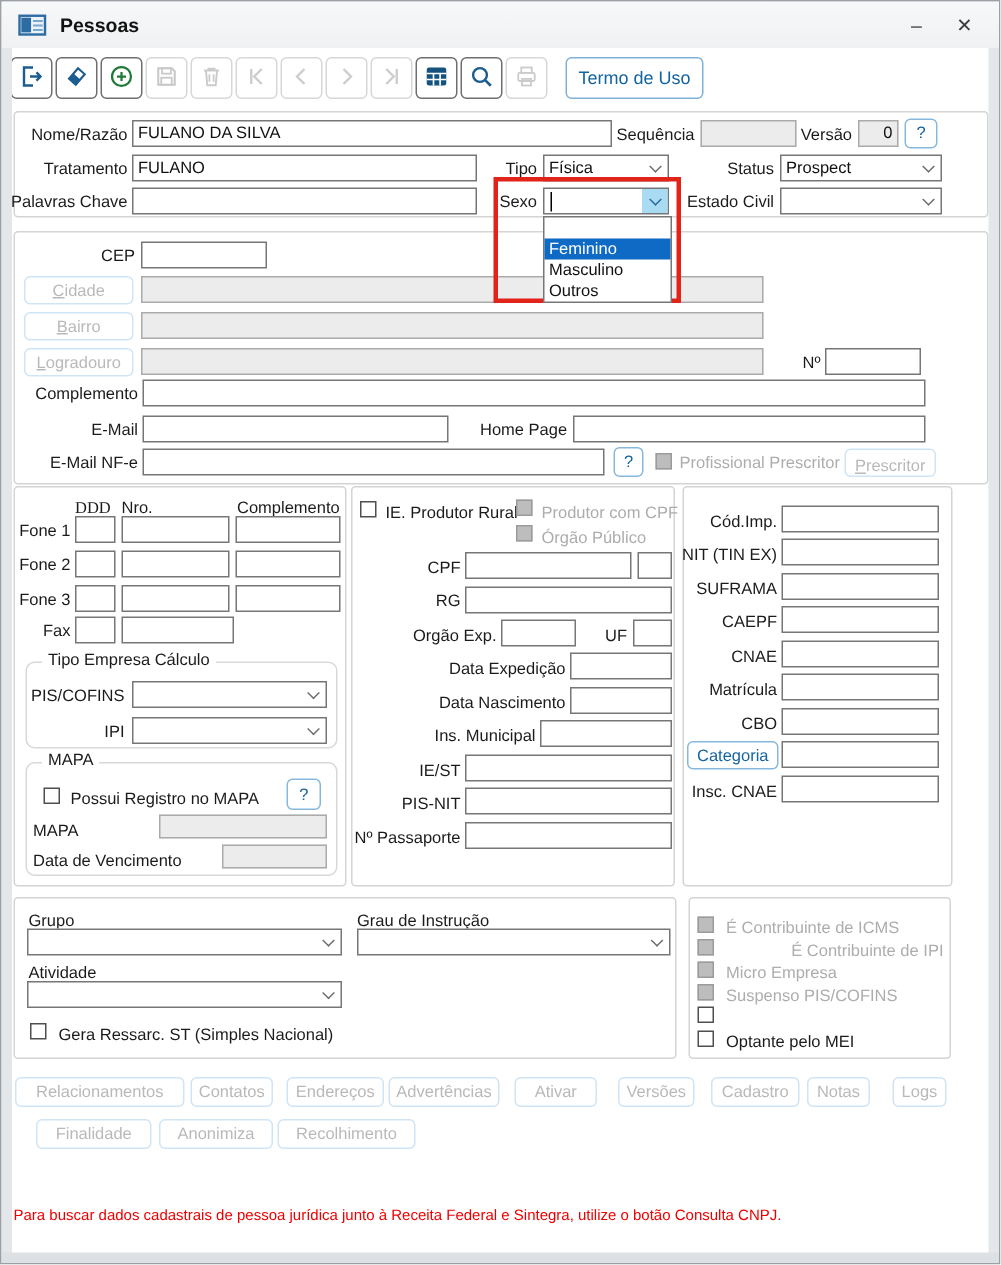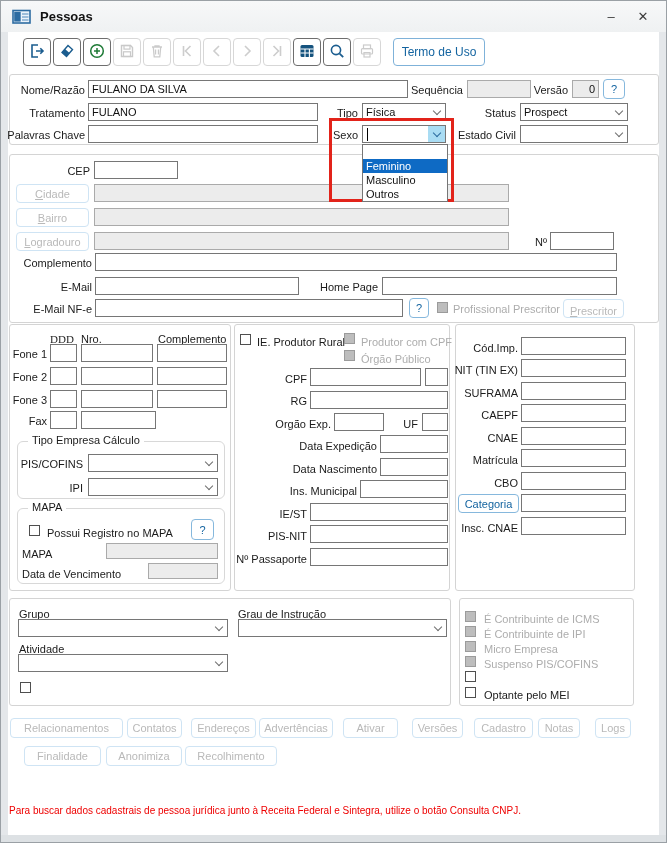--- a/index.html
+++ b/index.html
@@ -12,21 +12,21 @@
   .edge.l { left:0; top:31px; bottom:0; width:7px; }
   .edge.r { right:0; top:31px; bottom:0; width:7px; }
   .edge.b { left:0; right:0; bottom:0; height:7px; background:#dde1e4; }
 
   .titlebar { position:absolute; left:0; top:0; right:0; height:31px;
               background:linear-gradient(#f7f8f9,#eff1f2); display:flex; align-items:center; padding-left:11px; }
   .title { font-size:13px; font-weight:bold; color:#121212; margin-left:8px; }
   .winbtn { position:absolute; top:0; height:31px; width:26px; display:flex; align-items:center;
             justify-content:center; color:#3c3c3c; font-size:13px; cursor:default; background:none; border:none; }
 
-  .toolbar { position:absolute; left:22px; top:37px; display:flex; gap:2px; align-items:center; }
+  .toolbar { position:absolute; left:6px; top:37px; display:flex; gap:2px; align-items:center; }
   .tbtn { width:28px; height:28px; background:#fff; border:1px solid #6e6e6e; border-radius:4px;
           display:flex; align-items:center; justify-content:center; padding:0; }
   .tbtn.dis { border-color:#d7d7d7; }
   .termo { margin-left:10px; width:92px; height:28px; background:#fff; border:1px solid #7fb2d9;
            border-radius:4px; color:#1464A0; font-size:12px; }
 
   .lbl { position:absolute; height:18px; line-height:18px; font-size:11px; color:#1b1b1b;
          text-align:right; white-space:nowrap; }
   .lbl.l { text-align:left; }
   .lbl.dis { color:#adadad; }
@@ -400,26 +400,27 @@
       </span>
   </div>
   <span class="lbl l" style="left:18px; top:639px; width:100px;">Atividade</span>
   <div class="combo" style="left:17px; top:653px; width:210px;">
     <span class="val"></span>
     <span class="arr">
         <span class="chev"></span>
       </span>
   </div>
   <span class="cb" style="left:19px; top:681px;"></span>
+  <span class="lbl l" style="left:38px; top:680px; width:220px;">Gera Ressarc. ST (Simples Nacional)</span>
 
   <div class="box" style="left:458px; top:597px; width:175px; height:108px;"></div>
   <span class="cb dis" style="left:464px; top:610px;"></span>
   <span class="lbl l dis" style="left:483px; top:609px; width:145px;">É Contribuinte de ICMS</span>
   <span class="cb dis" style="left:464px; top:625px;"></span>
-  <span class="lbl l dis" style="left:483px; top:624px; width:145px;">É Contribuinte de IPI</span>
+  <span class="lbl l dis" style="left:483px; top:624px; width:145px;text-align:right;">É Contribuinte de IPI</span>
   <span class="cb dis" style="left:464px; top:640px;"></span>
   <span class="lbl l dis" style="left:483px; top:639px; width:145px;">Micro Empresa</span>
   <span class="cb dis" style="left:464px; top:655px;"></span>
   <span class="lbl l dis" style="left:483px; top:654px; width:145px;">Suspenso PIS/COFINS</span>
   <span class="cb" style="left:464px; top:670px;"></span>
   <span class="cb" style="left:464px; top:686px;"></span>
   <span class="lbl l" style="left:483px; top:685px; width:145px;">Optante pelo MEI</span>
 
   <button class="btn disb" style="left:9px;   top:717px; width:113px; height:20px;">Relacionamentos</button>
   <button class="btn disb" style="left:126px; top:717px; width:55px;  height:20px;">Contatos</button>

